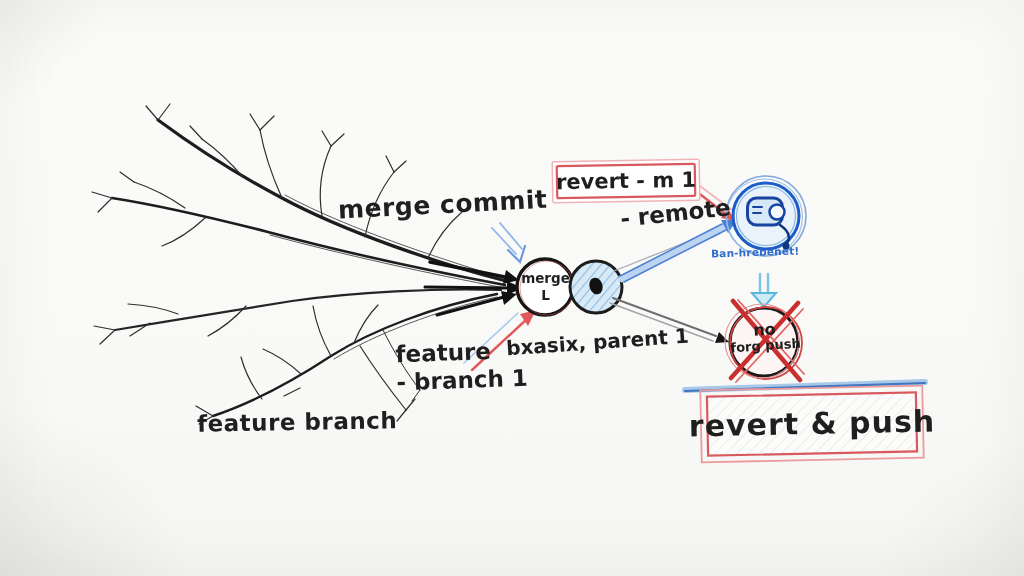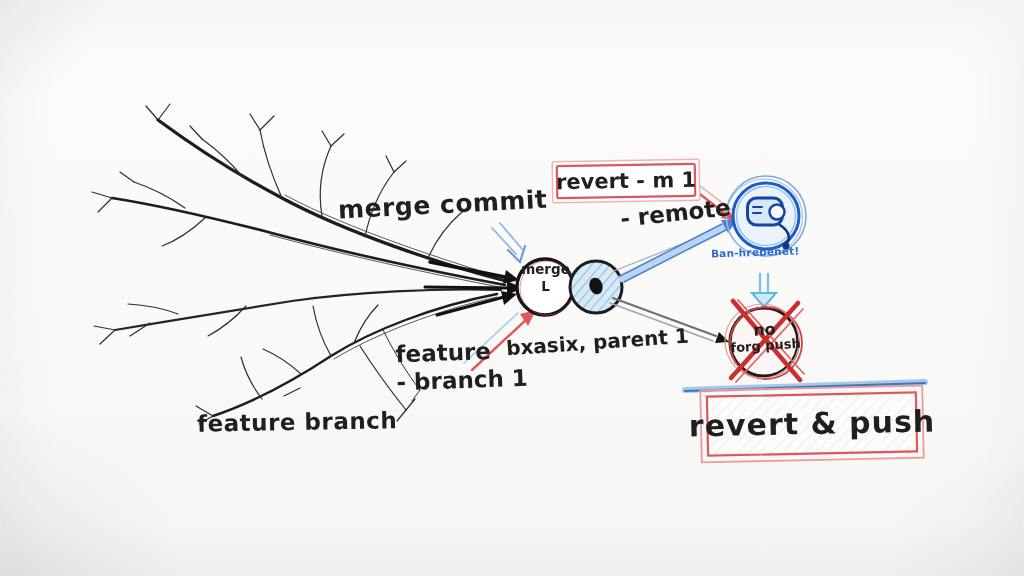--- a/index.html
+++ b/index.html
@@ -23,21 +23,21 @@
     white-space:nowrap;
     user-select:none;
   }
   .merge-commit-label{left:338px;top:190px;font-size:25px;letter-spacing:.5px;transform:rotate(-3deg);}
   .feature-b1{left:396px;top:338px;font-size:23px;line-height:1.22;transform:rotate(-2deg);}
   .basis-label{left:506px;top:330px;font-size:20px;transform:rotate(-4deg);}
   .tree-label{left:197px;top:409px;font-size:23px;transform:rotate(-1deg);letter-spacing:.5px;}
   .revert-m1-text{left:556px;top:164px;width:140px;height:34px;line-height:34px;text-align:center;font-size:21px;transform:rotate(-1deg);}
   .remote-label{left:620px;top:200px;font-size:23px;transform:rotate(-6deg);}
   .remote-caption{left:711px;top:246px;font-size:10.5px;color:#2e6bcc;transform:rotate(-2deg);letter-spacing:.2px;}
-  .merge-node-text{left:517px;top:261px;width:57px;text-align:center;font-size:13.5px;line-height:1.25;}
+  .merge-node-text{left:517px;top:270px;width:57px;text-align:center;font-size:13.5px;line-height:1.25;}
   .nfp-text{left:726px;top:321px;width:78px;text-align:center;transform:rotate(-4deg);line-height:1.1;}
   .nfp-text .l1{font-size:16px;}
   .nfp-text .l2{font-size:13px;}
   .revert-push-text{left:706px;top:394px;width:212px;height:58px;display:flex;align-items:center;justify-content:center;font-size:30px;letter-spacing:1px;transform:rotate(-1.2deg);}
 </style>
 </head>
 <body>
 
 <div class="stage">
 

